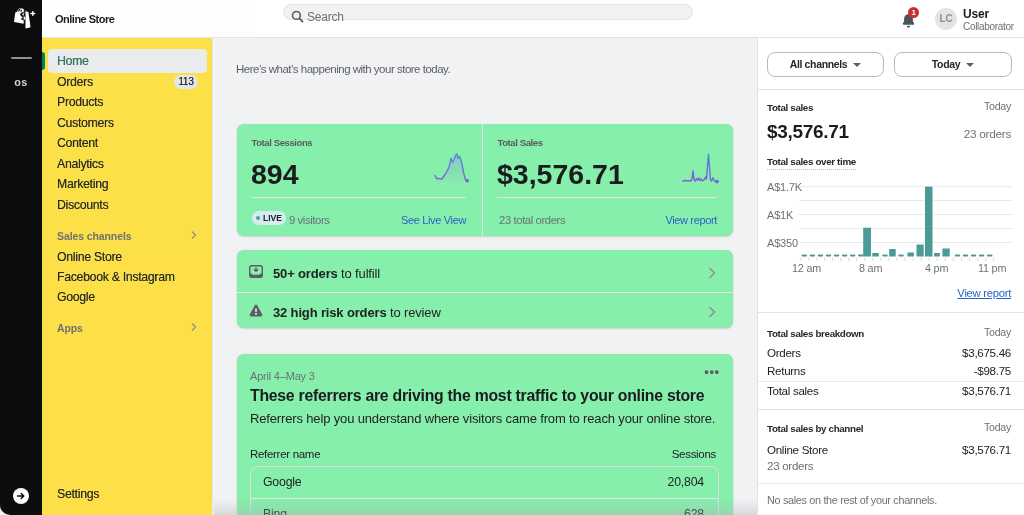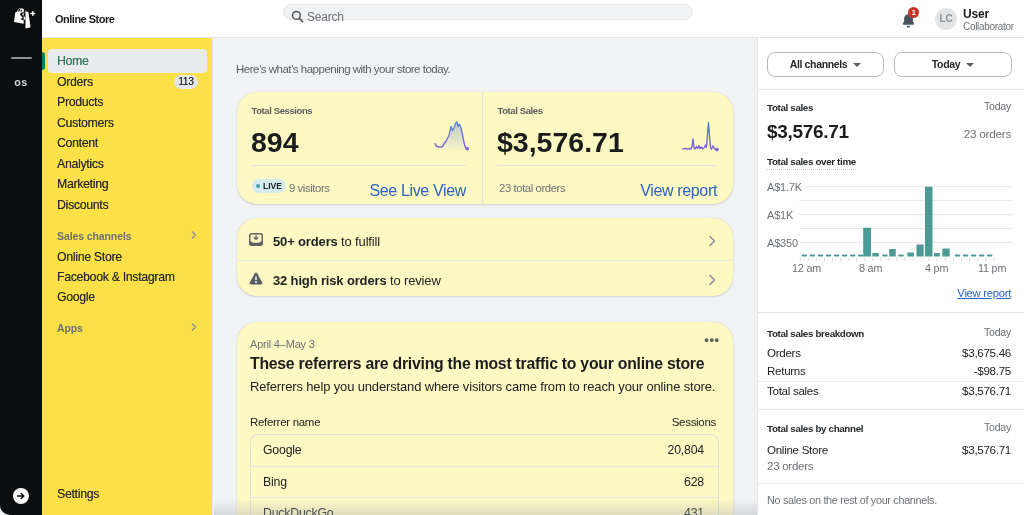--- a/index.html
+++ b/index.html
@@ -28,32 +28,32 @@
   .nav-item { position:absolute; left:6px; width:159px; height:24px; line-height:24px; font-size:12.2px; font-weight:500; color:#24282b; padding-left:9px; letter-spacing:-0.25px; text-shadow:0.3px 0 0 rgba(36,40,43,0.55); }
   .nav-sel { background:#e9ebed; border-radius:4px; color:#2e7b5e; }
   .greenbar { position:absolute; left:0; top:14px; width:3px; height:18px; background:#00805f; border-radius:0 3px 3px 0; }
   .nav-head { position:absolute; left:15px; font-size:10.5px; font-weight:bold; color:#6d7175; letter-spacing:-0.1px; }
   .nav-chev { position:absolute; left:148px; width:8px; height:8px; }
   .badge { position:absolute; right:9px; top:5px; background:#e4e5e7; border-radius:7px; font-size:10.2px; font-weight:500; color:#202223; padding:0 4.5px; line-height:13.5px; letter-spacing:-0.3px; }
 
   
   #main { position:absolute; left:214px; top:38px; width:543px; height:477px; background:#f1f2f4; }
   #greet { position:absolute; left:22px; top:25px; font-size:11.5px; color:#5c5f62; letter-spacing:-0.5px; }
-  .card { position:absolute; left:23px; width:496px; background:#fef9c3; border-radius:20px; box-shadow:0 1px 2px rgba(0,0,0,.12), 0 0 1px rgba(0,0,0,.18); }
+  .card { position:absolute; left:23px; width:496px; background:#86efac; border-radius:7px; box-shadow:0 1px 2px rgba(0,0,0,.12), 0 0 1px rgba(0,0,0,.18);margin-top:32px; }
   #card-top { top:54px; height:112px; }
   #card-top .half { position:absolute; top:0; width:245px; height:112px; }
   #card-top .h2nd { left:245px; width:251px; border-left:1px solid #e1e3e5; }
   .metric-label { position:absolute; left:14.5px; top:13px; font-size:9.5px; font-weight:bold; color:#595d61; letter-spacing:-0.4px; }
   .metric-val { position:absolute; left:14px; top:34px; font-size:28.5px; font-weight:bold; color:#1a1c1d; letter-spacing:0; }
   .metric-div { position:absolute; left:14px; right:16px; top:73px; height:1px; background:#e1e3e5; }
   .metric-foot { position:absolute; left:16px; right:16px; top:80px; height:32px; }
   .live-pill { position:absolute; left:-1px; top:6.5px; background:#d6ecee; border-radius:8px; height:14px; padding:0 4px; font-size:8.5px; font-weight:bold; color:#202223; line-height:14px; letter-spacing:0; }
   .live-dot { display:inline-block; width:4px; height:4px; border-radius:50%; background:#4a9dab; margin:0 3px 1px 0; }
   .foot-gray { position:absolute; top:10px; font-size:11.3px; color:#6b7075; letter-spacing:-0.4px; }
-  .foot-link { position:absolute; right:0; top:10px; font-size:16px; color:#2a63c5; letter-spacing:-0.35px; }
+  .foot-link { position:absolute; right:0; top:10px; font-size:11px; color:#2a63c5; letter-spacing:-0.35px; }
   .minichart { position:absolute; top:0; left:0; }
 
   #card-mid { top:180px; height:78px; }
   .task-row { position:absolute; left:0; width:496px; height:39px; }
   .task-ic { position:absolute; left:12px; top:15px; }
   .task-tx { position:absolute; left:36px; top:16px; font-size:13px; color:#202223; letter-spacing:-0.15px; }
   .task-ch { position:absolute; right:17px; top:17px; }
   #mid-div { position:absolute; left:0; right:0; top:42px; height:1px; background:#e7e8ea; }
 
   #card-ref { top:284px; height:240px; }

